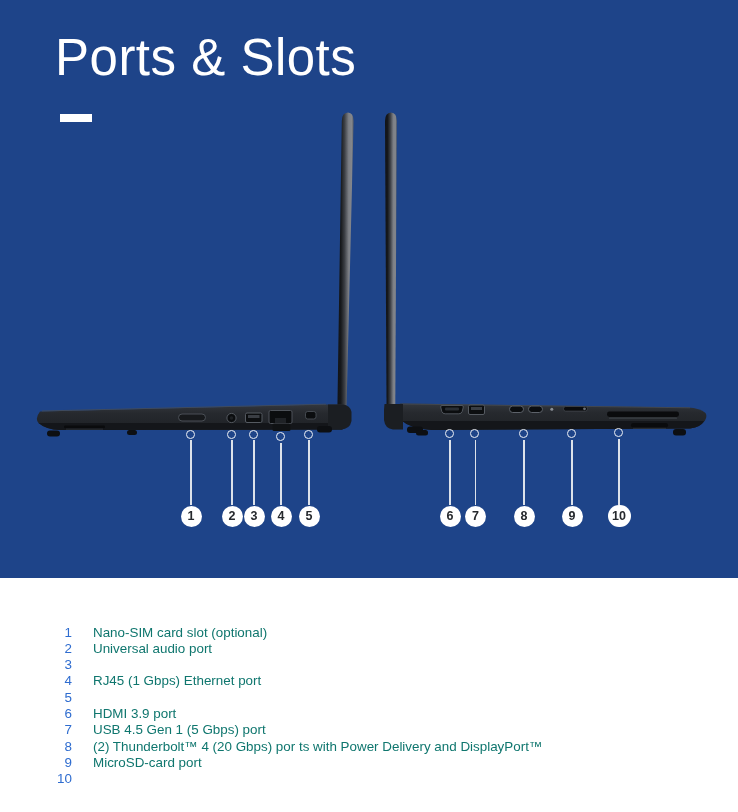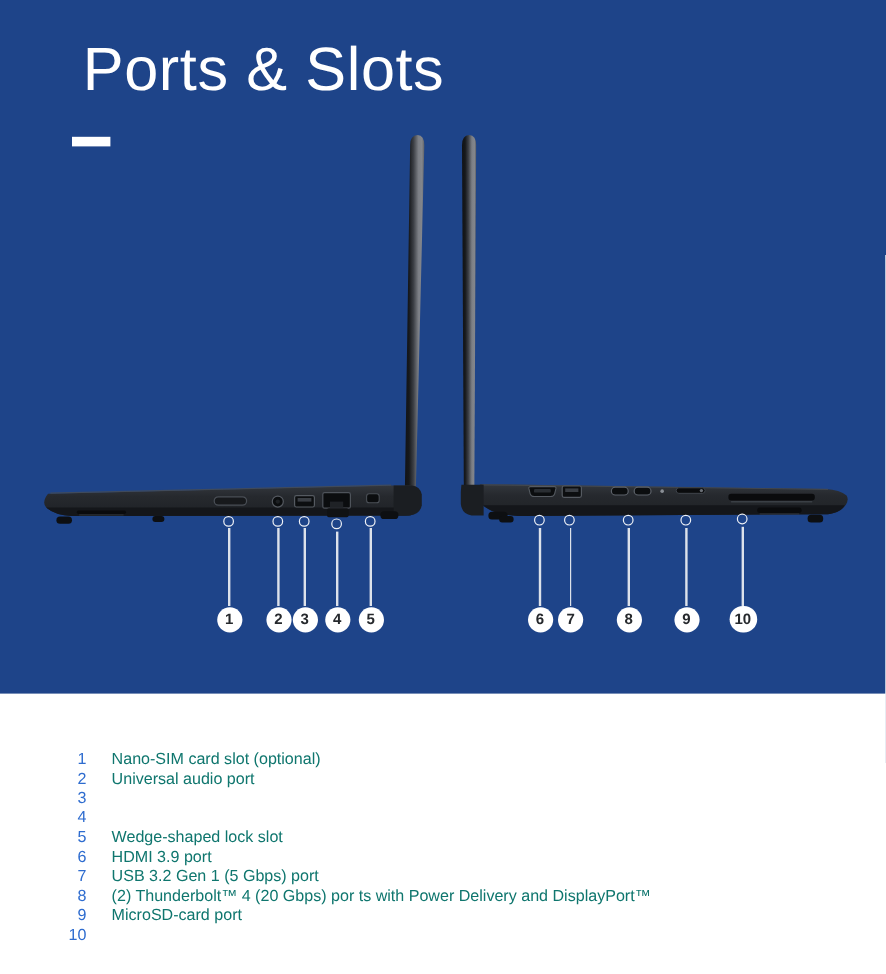--- a/index.html
+++ b/index.html
@@ -2,21 +2,21 @@
 <html><head>
 <meta charset="utf-8">
 <style>
   html,body { margin:0; padding:0; background:#ffffff; }
   .stage {
     position:relative; width:738px; height:812px; background:#ffffff;
     font-family:"Liberation Sans", sans-serif; overflow:hidden;
   }
   .hero { position:absolute; left:0; top:0; width:738px; height:578px; background:#1e4489; }
   .hero h1 {
-    position:absolute; left:69px; top:30px; margin:0;
+    position:absolute; left:55px; top:30px; margin:0;
     font-size:51px; line-height:56px; font-weight:300; letter-spacing:0.5px; color:#ffffff;
   }
   .title-dash { position:absolute; left:60px; top:114px; width:32px; height:8px; background:#ffffff; }
   .hero svg { position:absolute; left:0; top:0; }
   .co-dot {
     position:absolute; width:6.8px; height:6.8px; box-sizing:content-box;
     border:1.7px solid #eef1f6; border-radius:50%;
   }
   .co-line { position:absolute; width:1.5px; background:#dde2ea; }
   .co-circle {
@@ -176,32 +176,32 @@
     </div>
     <div class="row">
       <span class="num">2</span>
       <span class="lbl">Universal audio port</span>
     </div>
     <div class="row">
       <span class="num">3</span>
     </div>
     <div class="row">
       <span class="num">4</span>
+      <span class="lbl">RJ45 (1 Gbps) Ethernet port</span>
     </div>
     <div class="row">
       <span class="num">5</span>
-      <span class="lbl">Wedge-shaped lock slot</span>
     </div>
     <div class="row">
       <span class="num">6</span>
       <span class="lbl">HDMI 3.9 port</span>
     </div>
     <div class="row">
       <span class="num">7</span>
-      <span class="lbl">USB 3.2 Gen 1 (5 Gbps) port</span>
+      <span class="lbl">USB 4.5 Gen 1 (5 Gbps) port</span>
     </div>
     <div class="row">
       <span class="num">8</span>
       <span class="lbl">(2) Thunderbolt™ 4 (20 Gbps) por ts with Power Delivery and DisplayPort™</span>
     </div>
     <div class="row">
       <span class="num">9</span>
       <span class="lbl">MicroSD-card port</span>
     </div>
     <div class="row">

